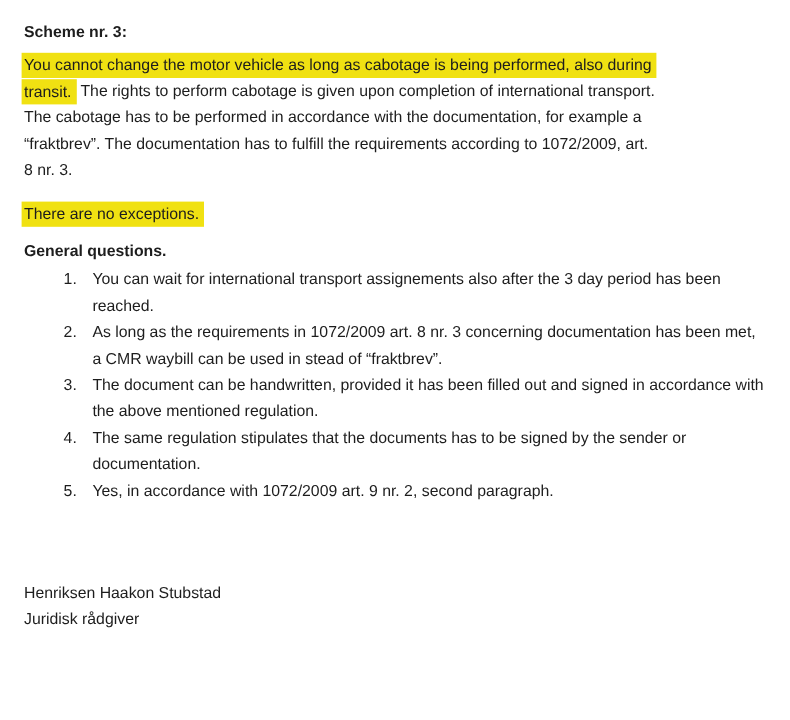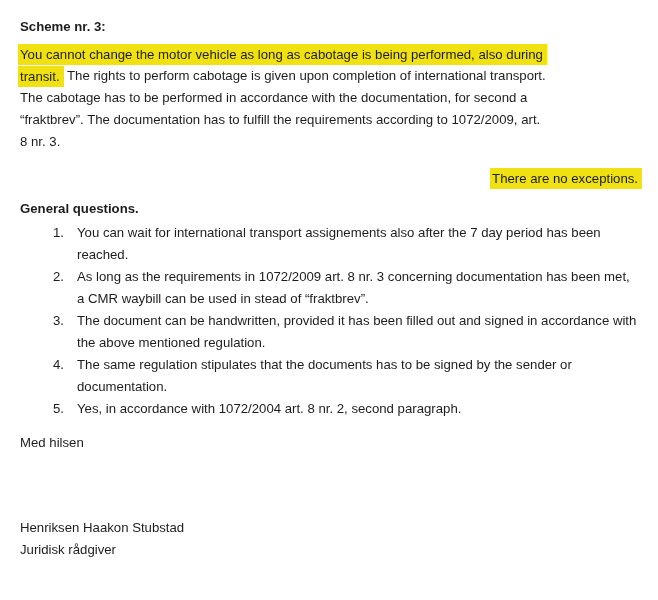--- a/index.html
+++ b/index.html
@@ -29,21 +29,21 @@
   }
   .bold { font-weight: bold; }
   .para1 { margin-top: 5px; }
   .para-line { white-space: nowrap; }
   .hl {
     background: var(--highlight-color);
     padding: 2.5px 4px 3.5px 2px;
     margin-left: -2px;
     margin-top: 44px;
   }
-  .exceptions-line { margin-top: 14px; text-align: right; }
+  .exceptions-line { margin-top: 14px; }
   .questions-heading { margin-top: 9px; }
   .answers { margin-top: 2px; }
   .answer { display: flex; }
   .answer-num {
     flex: none;
     width: 24px;
     margin-left: 33px;
   }
   .answer-text { flex: 1; padding-right: 2px; }
   .closing { margin-top: 12px; }
@@ -53,54 +53,53 @@
 <body>
 
 <div class="page">
 
   <div class="bold">Scheme nr. 3:</div>
 
   <div class="para1">
     <div class="para-line"><span class="hl">You cannot change the motor vehicle as long as cabotage is being performed, also during</span></div>
     <div class="para-line"><span class="hl">transit.</span>
       <span>The rights to perform cabotage is given upon completion of international transport.</span></div>
-    <div class="para-line">The cabotage has to be performed in accordance with the documentation, for second a</div>
+    <div class="para-line">The cabotage has to be performed in accordance with the documentation, for example a</div>
     <div class="para-line">“fraktbrev”. The documentation has to fulfill the requirements according to 1072/2009, art.</div>
     <div class="para-line">8 nr. 3.</div>
   </div>
 
   <div class="exceptions-line">
     <span class="hl">There are no exceptions.</span>
   </div>
 
   <div class="bold questions-heading">General questions.</div>
 
   <div class="answers">
     <div class="answer">
       <span class="answer-num">1.</span>
-      <span class="answer-text">You can wait for international transport assignements also after the 7 day period has been reached.</span>
+      <span class="answer-text">You can wait for international transport assignements also after the 3 day period has been reached.</span>
     </div>
     <div class="answer">
       <span class="answer-num">2.</span>
       <span class="answer-text">As long as the requirements in 1072/2009 art. 8 nr. 3 concerning documentation has been met, a CMR waybill can be used in stead of “fraktbrev”.</span>
     </div>
     <div class="answer">
       <span class="answer-num">3.</span>
       <span class="answer-text">The document can be handwritten, provided it has been filled out and signed in accordance with the above mentioned regulation.</span>
     </div>
     <div class="answer">
       <span class="answer-num">4.</span>
       <span class="answer-text">The same regulation stipulates that the documents has to be signed by the sender or documentation.</span>
     </div>
     <div class="answer">
       <span class="answer-num">5.</span>
-      <span class="answer-text">Yes, in accordance with 1072/2004 art. 8 nr. 2, second paragraph.</span>
+      <span class="answer-text">Yes, in accordance with 1072/2009 art. 9 nr. 2, second paragraph.</span>
     </div>
   </div>
 
-  <div class="closing">Med hilsen</div>
 
   <div class="signature-block">
     <div>Henriksen Haakon Stubstad</div>
     <div>Juridisk rådgiver</div>
   </div>
 
 </div>
 
 </body></html>

